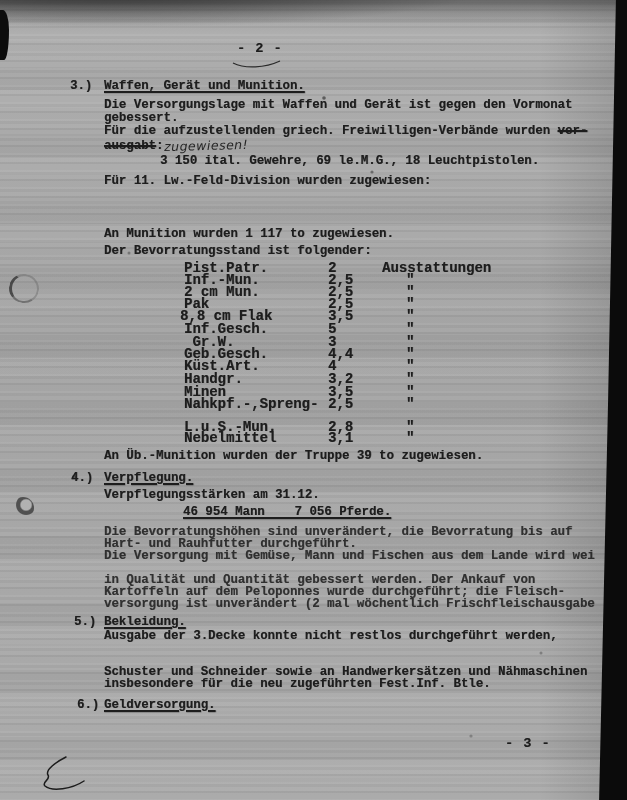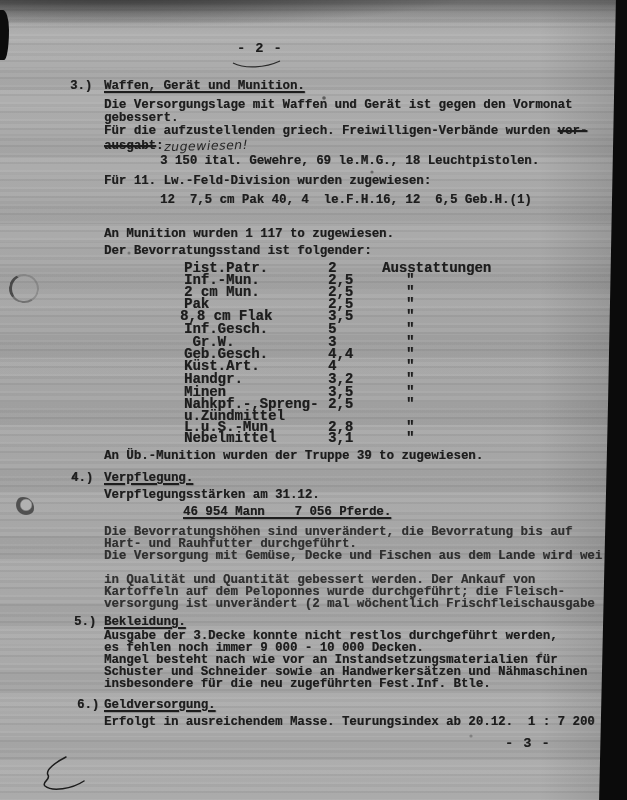--- a/index.html
+++ b/index.html
@@ -93,21 +93,20 @@
   <div class="ln" style="left:70px;top:80px">3.)</div>
   <div class="ln heading" style="left:104px;top:80px">Waffen, Gerät und Munition.</div>
 
   <div class="ln" style="left:104px;top:99px">Die Versorgungslage mit Waffen und Gerät ist gegen den Vormonat</div>
   <div class="ln" style="left:104px;top:112px">gebessert.</div>
   <div class="ln" style="left:104px;top:125px"><span>Für die aufzustellenden griech. Freiwilligen-Verbände wurden </span><span class="struck">ver-</span></div>
   <div class="ln" style="left:104px;top:138px"><span class="struck">ausgabt</span><span>:</span><span class="hand">zugewiesen!</span></div>
 
   <div class="ln" style="left:160px;top:155px">3 150 ital. Gewehre, 69 le.M.G., 18 Leuchtpistolen.</div>
   <div class="ln" style="left:104px;top:175px">Für 11. Lw.-Feld-Division wurden zugewiesen:</div>
-  <div class="ln" style="left:160px;top:194px">12  7,5 cm Pak 40, 4  le.F.H.16, 12  6,5 Geb.H.(1)</div>
   <div class="ln" style="left:104px;top:228px">An Munition wurden 1 117 to zugewiesen.</div>
   <div class="ln" style="left:104px;top:245px">Der Bevorratungsstand ist folgender:</div>
 
   <div class="trow" style="top:262px">
     <span class="t-label">Pist.Patr.</span>
     <span class="t-val">2</span>
     <span class="t-unit">Ausstattungen</span>
   </div>
   <div class="trow" style="top:274px">
     <span class="t-label">Inf.-Mun.</span>
@@ -156,59 +155,53 @@
   </div>
   <div class="trow" style="top:386px">
     <span class="t-label">Minen</span>
     <span class="t-val">3,5</span>
     <span class="t-ditto">"</span>
   </div>
   <div class="trow" style="top:398px">
     <span class="t-label">Nahkpf.-,Spreng-</span>
     <span class="t-val">2,5</span>
     <span class="t-ditto">"</span>
-  </div>
-  <div class="trow" style="top:410px">
-    <span class="t-label">u.Zündmittel</span>
   </div>
   <div class="trow" style="top:421px">
     <span class="t-label">L.u.S.-Mun.</span>
     <span class="t-val">2,8</span>
     <span class="t-ditto">"</span>
   </div>
   <div class="trow" style="top:432px">
     <span class="t-label">Nebelmittel</span>
     <span class="t-val">3,1</span>
     <span class="t-ditto">"</span>
   </div>
 
   <div class="ln" style="left:104px;top:450px">An Üb.-Munition wurden der Truppe 39 to zugewiesen.</div>
 
   <div class="ln" style="left:71px;top:472px">4.)</div>
   <div class="ln heading" style="left:104px;top:472px">Verpflegung.</div>
   <div class="ln" style="left:104px;top:489px">Verpflegungsstärken am 31.12.</div>
   <div class="ln heading" style="left:183px;top:506px">46 954 Mann    7 056 Pferde.</div>
   <div class="ln faint" style="left:104px;top:526px">Die Bevorratungshöhen sind unverändert, die Bevorratung bis auf</div>
   <div class="ln faint" style="left:104px;top:538px">Hart- und Rauhfutter durchgeführt.</div>
-  <div class="ln faint" style="left:104px;top:550px">Die Versorgung mit Gemüse, Decke und Fischen aus dem Lande wird wei</div>
+  <div class="ln faint" style="left:104px;top:550px">Die Versorgung mit Gemüse, Mann und Fischen aus dem Lande wird wei</div>
   <div class="ln faint" style="left:104px;top:586px">Kartoffeln auf dem Peloponnes wurde durchgeführt; die Fleisch-</div>
   <div class="ln faint" style="left:104px;top:574px">in Qualität und Quantität gebessert werden. Der Ankauf von</div>
   <div class="ln faint" style="left:104px;top:598px">versorgung ist unverändert (2 mal wöchentlich Frischfleischausgabe</div>
 
   <div class="ln" style="left:74px;top:616px">5.)</div>
   <div class="ln heading" style="left:104px;top:616px">Bekleidung.</div>
   <div class="ln" style="left:104px;top:630px">Ausgabe der 3.Decke konnte nicht restlos durchgeführt werden,</div>
-  <div class="ln" style="left:104px;top:642px">es fehlen noch immer 9 000 - 10 000 Decken.</div>
-  <div class="ln" style="left:104px;top:654px">Mangel besteht nach wie vor an Instandsetzungsmaterialien für</div>
   <div class="ln" style="left:104px;top:678px">insbesondere für die neu zugeführten Fest.Inf. Btle.</div>
   <div class="ln" style="left:104px;top:666px">Schuster und Schneider sowie an Handwerkersätzen und Nähmaschinen</div>
 
   <div class="ln" style="left:77px;top:699px">6.)</div>
   <div class="ln heading" style="left:104px;top:699px">Geldversorgung.</div>
-  <div class="ln" style="left:104px;top:716px">Erfolgt in ausreichendem Masse. Teurungsindex ab 20.12.  1 : 7 200</div>
 
   <div class="ln pageno" style="left:505px;top:737px">- 3 -</div>
 
   <svg class="mark" style="left:32px;top:754px" width="58" height="38" viewBox="0 0 58 38">
     <path d="M34,3 C24,8 13,16 16,21 C19,26 9,28 13,32 C20,38 40,35 52,27" fill="none" stroke="#1c1c1c" stroke-width="1.5" stroke-linecap="round"></path>
   </svg>
 
 </div>
 
 </body></html>

